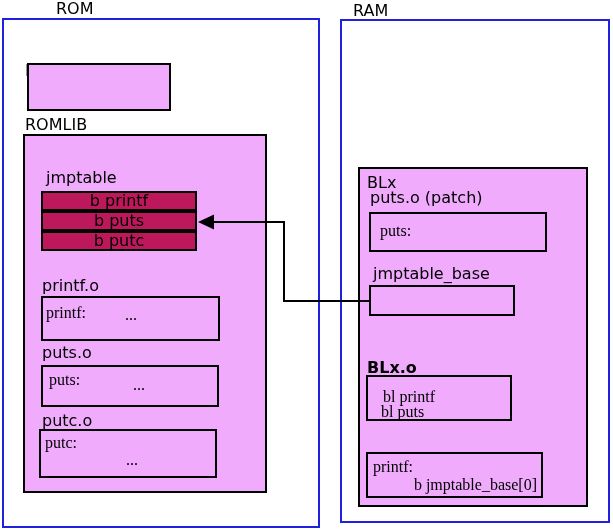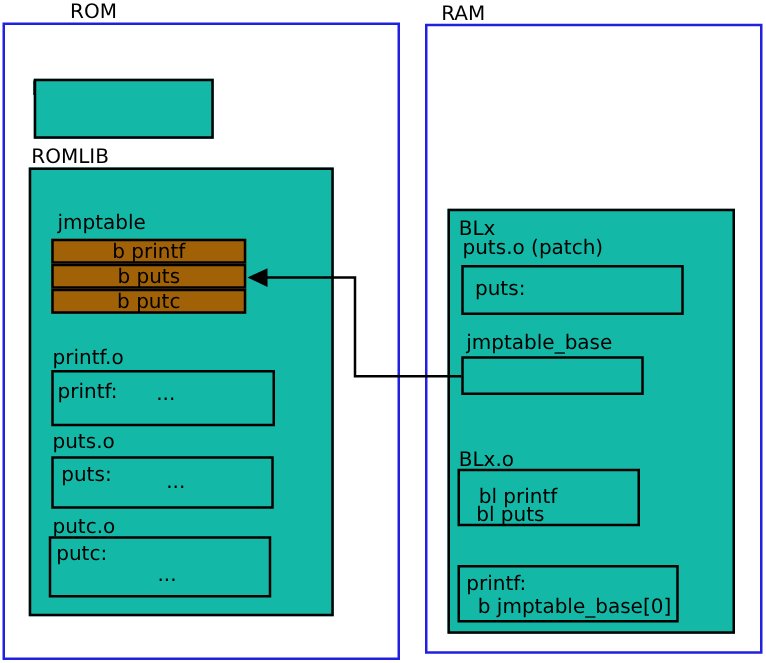--- a/index.html
+++ b/index.html
@@ -16,27 +16,28 @@
   .lbl { position: absolute; white-space: nowrap; line-height: 13px; }
   .frame {
     position: absolute;
     border: 2px solid #2020e0;
     background: #ffffff;
     box-sizing: border-box;
   }
   .bbox {
     position: absolute;
     border: 2px solid #000000;
-    background: #14b8a6;
+    background: #f0abfc;
     box-sizing: border-box;
+    font-family: Liberation Serif, serif;
   }
   .jrow {
     position: absolute;
     border: 2px solid #000000;
-    background: #a16207;
+    background: #be185d;
     box-sizing: border-box;
     text-align: center;
     line-height: 16px;
   }
   .arrow-svg { position: absolute; left: 0; top: 0; pointer-events: none; }
 </style>
 </head>
 <body>
 
 <div class="canvas">
@@ -80,21 +81,21 @@
   <div class="lbl" style="left:367px; top:176px;">BLx</div>
 
   <div class="lbl" style="left:370px; top:191px;">puts.o (patch)</div>
   <div class="bbox" style="left:369px; top:212px; width:178px; height:40px;">
     <span class="lbl" style="left:9px; top:10px;">puts:</span>
   </div>
 
   <div class="lbl" style="left:373px; top:267px;">jmptable_base</div>
   <div class="bbox" style="left:369px; top:285px; width:146px; height:31px;"></div>
 
-  <div class="lbl" style="left:367px; top:361px;">BLx.o</div>
+  <div class="lbl" style="left:367px; top:361px;font-weight:bold;">BLx.o</div>
   <div class="bbox" style="left:366px; top:375px; width:146px; height:46px;">
     <span class="lbl" style="left:15px; top:13px;">bl printf</span>
     <span class="lbl" style="left:13px; top:28px;">bl puts</span>
   </div>
 
   <div class="bbox" style="left:366px; top:452px; width:177px; height:46px;">
     <span class="lbl" style="left:5px; top:6px;">printf:</span>
     <span class="lbl" style="right:4px; top:24px;">b jmptable_base[0]</span>
   </div>
 

